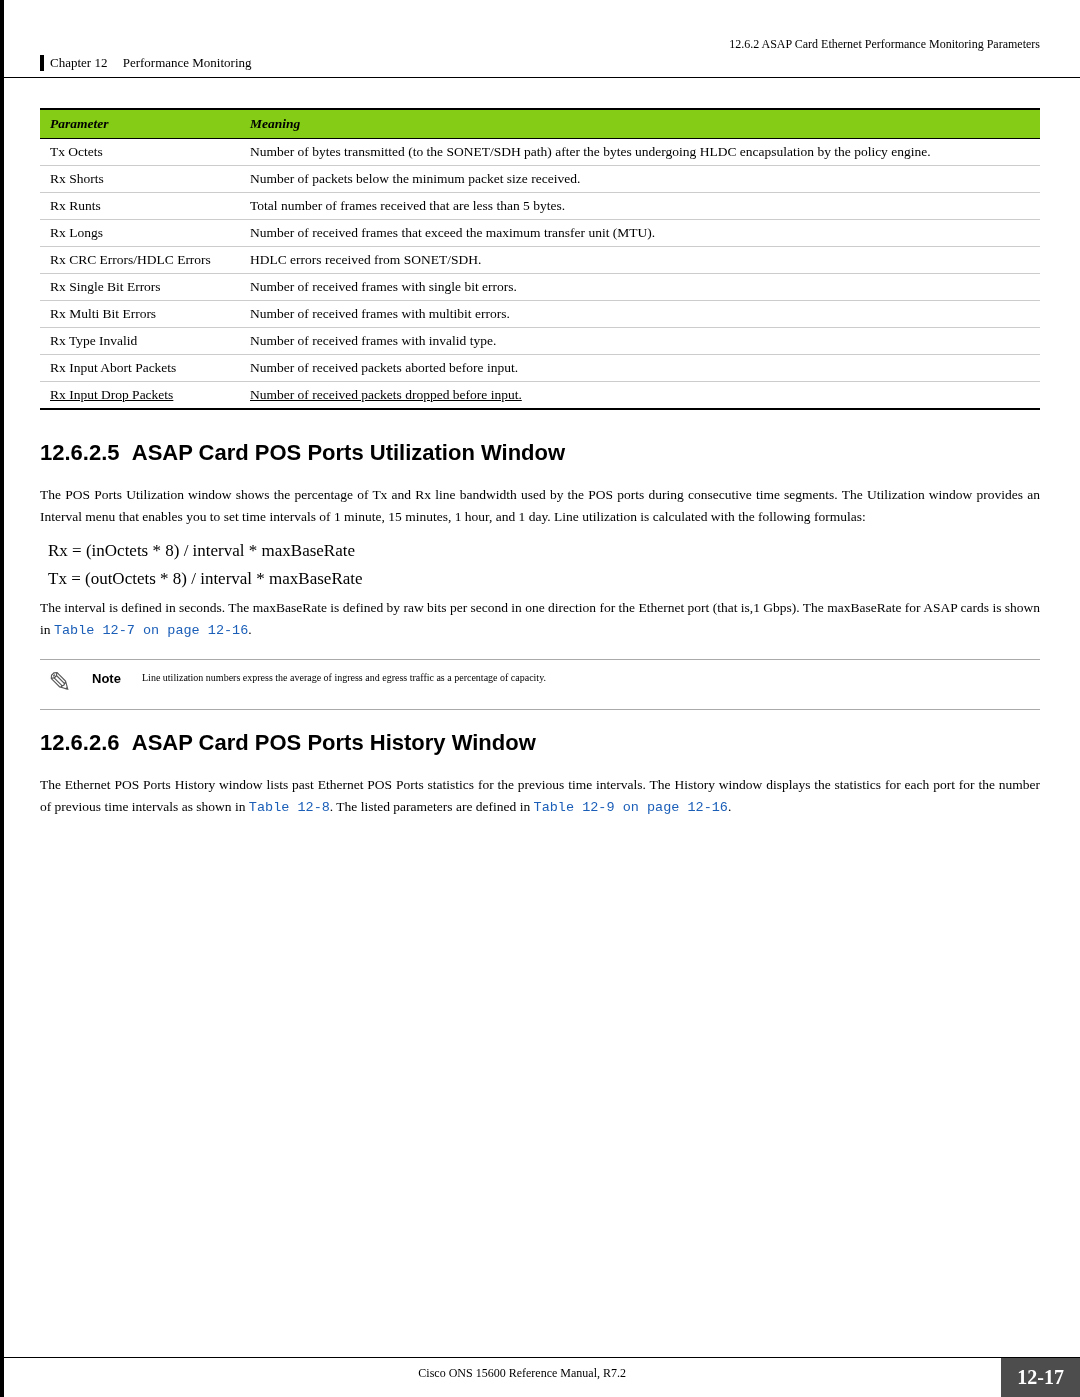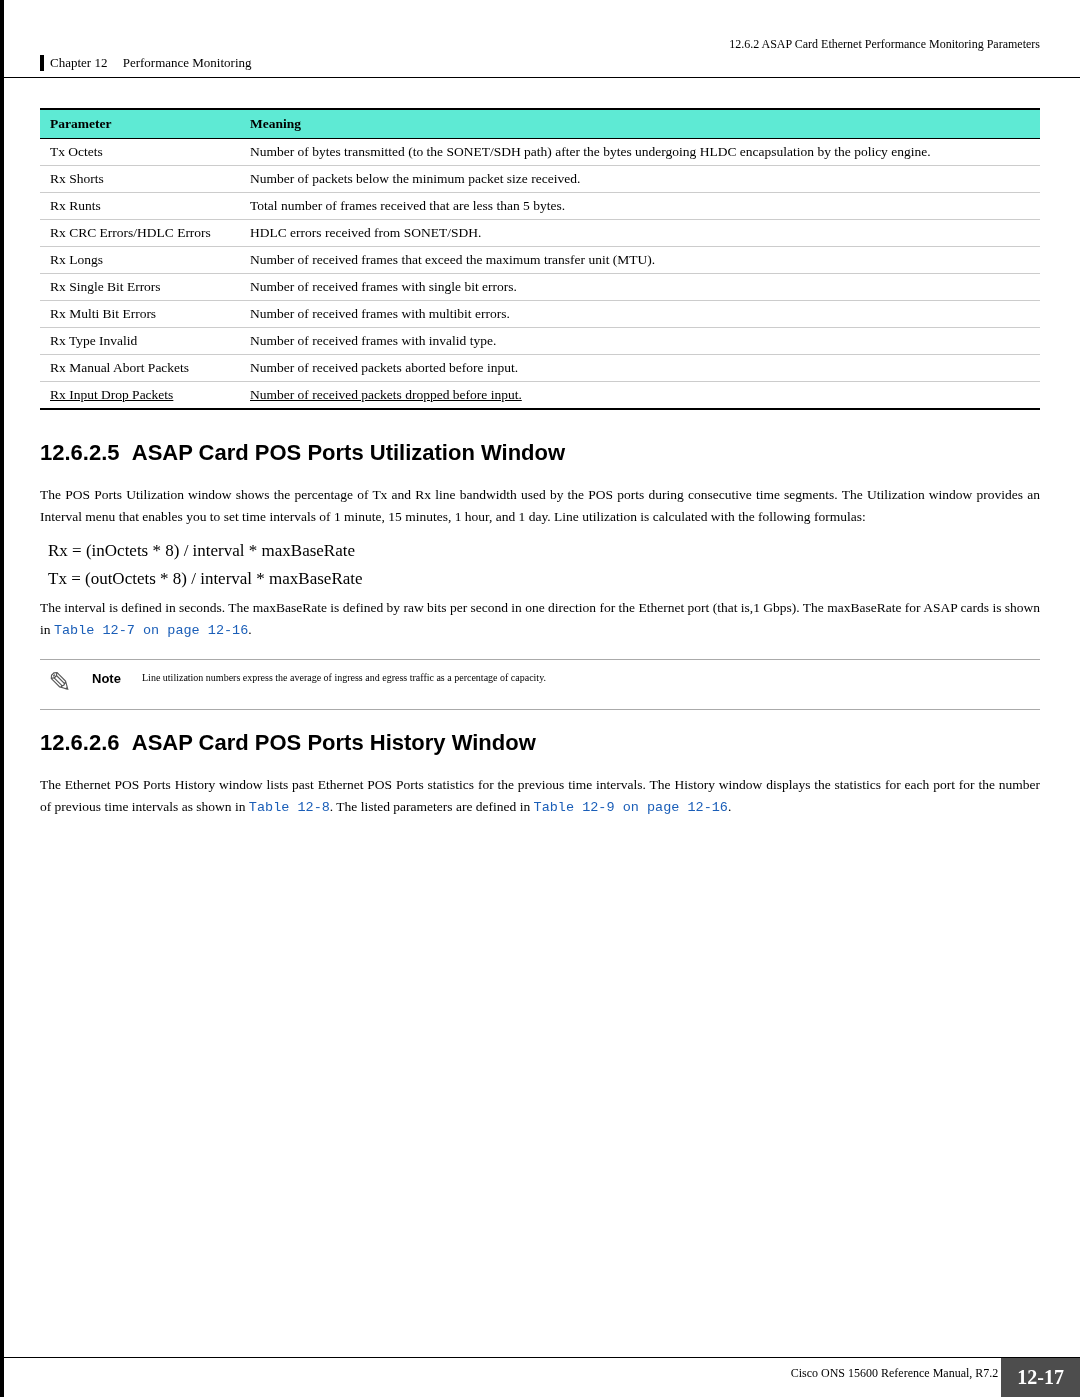--- a/index.html
+++ b/index.html
@@ -62,21 +62,22 @@
       border-collapse: collapse;
       margin-bottom: 30px;
       font-size: 13.5px;
     }
     .params-table th {
       font-weight: bold;
       border-top: 2px solid #000;
       border-bottom: 1px solid #000;
       padding: 6px 10px;
       text-align: left;
-      background: #5eead4;
+      background: #84cc16;
+      font-style: italic;
     }
     .params-table td {
       padding: 5px 10px;
       vertical-align: top;
       border-bottom: 1px solid #ccc;
     }
     .params-table tr:last-child td {
       border-bottom: 2px solid #000;
       text-decoration: underline;
     }
@@ -149,21 +150,21 @@
       right: 0;
       display: flex;
       justify-content: flex-end;
       align-items: stretch;
       border-top: 1px solid #000;
     }
     .footer-text {
       font-size: 12px;
       padding: 8px 3px;
       flex: 1;
-      text-align: right;
+      text-align: center;
       margin-left: 43px;
     }
     .footer-page {
       background: #4d4d4d;
       color: #fff;
       font-size: 20px;
       font-weight: bold;
       padding: 8px 16px;
       display: flex;
       align-items: center;
@@ -213,41 +214,41 @@
         </tr>
         <tr>
           <td>Rx Shorts</td>
           <td>Number of packets below the minimum packet size received.</td>
         </tr>
         <tr>
           <td>Rx Runts</td>
           <td>Total number of frames received that are less than 5 bytes.</td>
         </tr>
         <tr>
+          <td>Rx Longs</td>
+          <td>Number of received frames that exceed the maximum transfer unit (MTU).</td>
+        </tr>
+        <tr>
           <td>Rx CRC Errors/HDLC Errors</td>
           <td>HDLC errors received from SONET/SDH.</td>
         </tr>
         <tr>
-          <td>Rx Longs</td>
-          <td>Number of received frames that exceed the maximum transfer unit (MTU).</td>
-        </tr>
-        <tr>
           <td>Rx Single Bit Errors</td>
           <td>Number of received frames with single bit errors.</td>
         </tr>
         <tr>
           <td>Rx Multi Bit Errors</td>
           <td>Number of received frames with multibit errors.</td>
         </tr>
         <tr>
           <td>Rx Type Invalid</td>
           <td>Number of received frames with invalid type.</td>
         </tr>
         <tr>
-          <td>Rx Manual Abort Packets</td>
+          <td>Rx Input Abort Packets</td>
           <td>Number of received packets aborted before input.</td>
         </tr>
         <tr>
           <td>Rx Input Drop Packets</td>
           <td>Number of received packets dropped before input.</td>
         </tr>
       </tbody>
   </table>
 
   <div class="section-heading">

